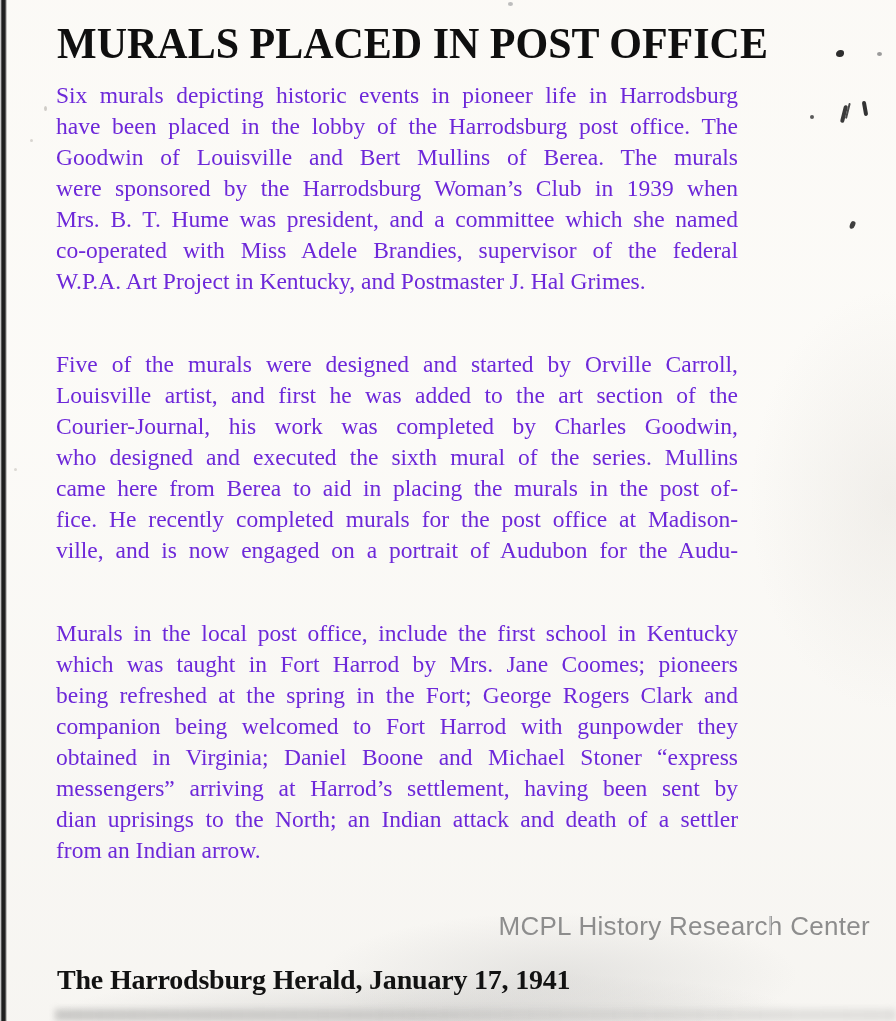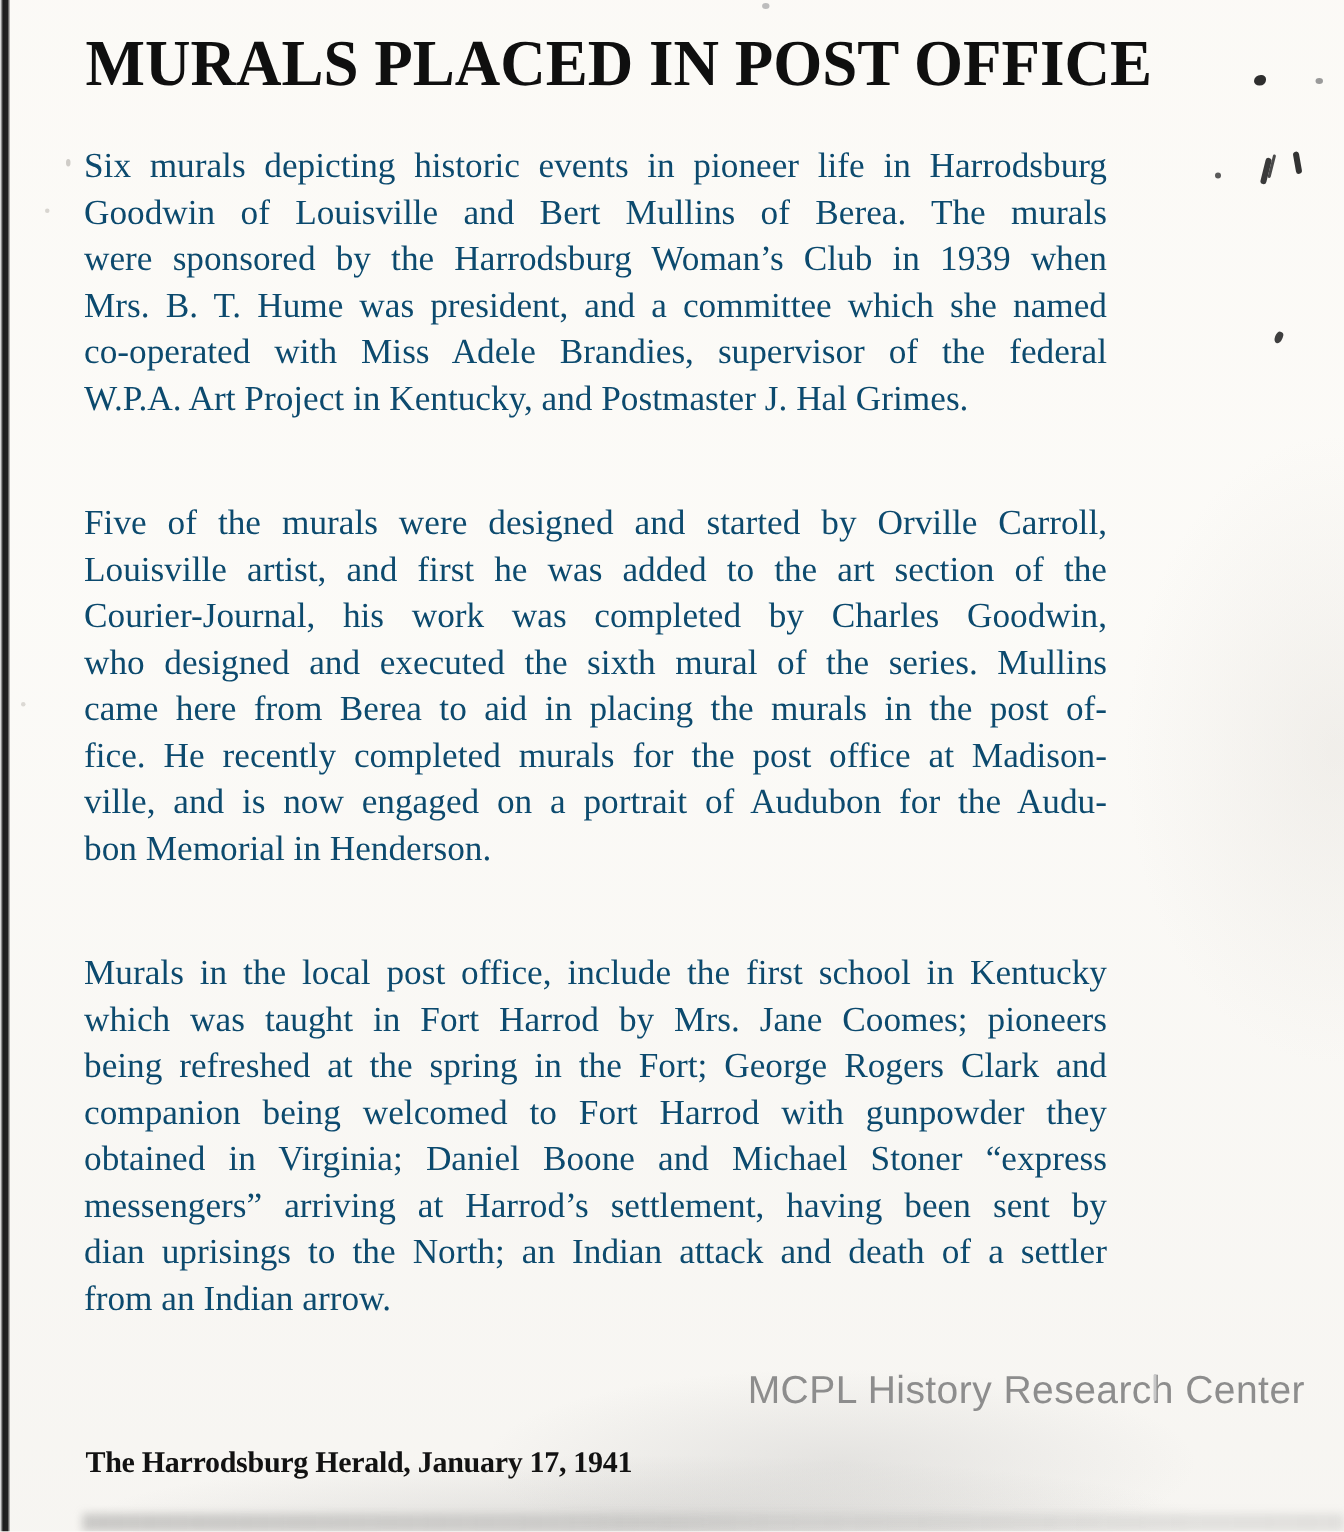--- a/index.html
+++ b/index.html
@@ -28,31 +28,31 @@
     position: absolute; left: 57px; top: 18px;
     margin: 0;
     font-size: 42px; font-weight: bold;
     letter-spacing: 0px;
     color: #0f0f0f;
     white-space: nowrap;
     transform: scaleY(1.04);
     transform-origin: top left;
   }
   .column {
-    position: absolute; left: 56px; top: 96px; width: 682px;
+    position: absolute; left: 56px; top: 80px; width: 682px;
     font-size: 23.5px; line-height: 31px;
-    color: #0c4a6e;
+    color: #6d28d9;
   }
   .paragraph { margin: 0; }
   .paragraph + .paragraph { margin-top: 52px; }
   .line { text-align: justify; text-align-last: justify; }
   .line.plast { text-align-last: left; }
   .source {
     position: absolute; left: 57px; top: 964px;
-    font-size: 20px; font-weight: bold;
+    font-size: 28px; font-weight: bold;
     color: #121212;
     letter-spacing: -0.2px;
     white-space: nowrap;
   }
   .watermark {
     position: absolute; right: 26px; top: 911px;
     font-family: "Liberation Sans", "DejaVu Sans", sans-serif;
     font-size: 26px;
     color: #8d8d8d;
     letter-spacing: 0.3px;
@@ -81,36 +81,36 @@
 
 <div class="scan-shading"></div>
 <div class="left-edge"></div>
 
 <h1 class="headline">MURALS PLACED IN POST OFFICE</h1>
 
 <div class="column">
 
   <div class="paragraph">
     <div class="line">Six murals depicting historic events in pioneer life in Harrodsburg</div>
+    <div class="line">have been placed in the lobby of the Harrodsburg post office. The</div>
     <div class="line">Goodwin of Louisville and Bert Mullins of Berea. The murals</div>
     <div class="line">were sponsored by the Harrodsburg Woman’s Club in 1939 when</div>
     <div class="line">Mrs. B. T. Hume was president, and a committee which she named</div>
     <div class="line">co-operated with Miss Adele Brandies, supervisor of the federal</div>
     <div class="line plast">W.P.A. Art Project in Kentucky, and Postmaster J. Hal Grimes.</div>
   </div>
 
   <div class="paragraph">
     <div class="line">Five of the murals were designed and started by Orville Carroll,</div>
     <div class="line">Louisville artist, and first he was added to the art section of the</div>
     <div class="line">Courier-Journal, his work was completed by Charles Goodwin,</div>
     <div class="line">who designed and executed the sixth mural of the series. Mullins</div>
     <div class="line">came here from Berea to aid in placing the murals in the post of-</div>
     <div class="line">fice. He recently completed murals for the post office at Madison-</div>
     <div class="line">ville, and is now engaged on a portrait of Audubon for the Audu-</div>
-    <div class="line plast">bon Memorial in Henderson.</div>
   </div>
 
   <div class="paragraph">
     <div class="line">Murals in the local post office, include the first school in Kentucky</div>
     <div class="line">which was taught in Fort Harrod by Mrs. Jane Coomes; pioneers</div>
     <div class="line">being refreshed at the spring in the Fort; George Rogers Clark and</div>
     <div class="line">companion being welcomed to Fort Harrod with gunpowder they</div>
     <div class="line">obtained in Virginia; Daniel Boone and Michael Stoner “express</div>
     <div class="line">messengers” arriving at Harrod’s settlement, having been sent by</div>
     <div class="line">dian uprisings to the North; an Indian attack and death of a settler</div>

